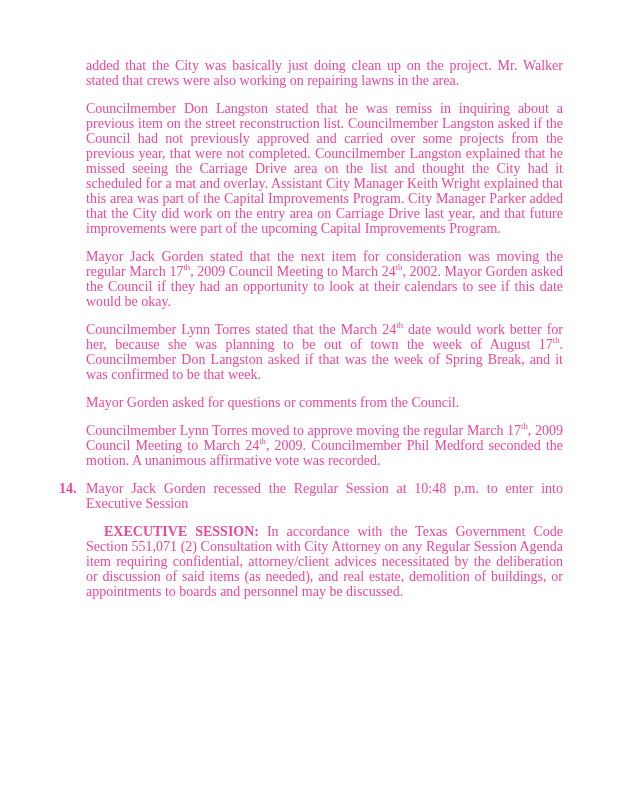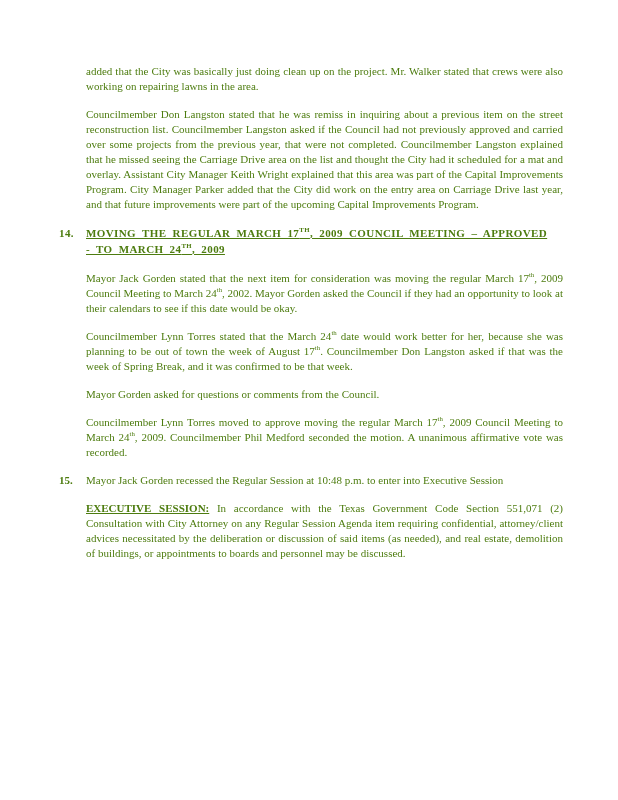--- a/index.html
+++ b/index.html
@@ -4,25 +4,25 @@
 <style>
   html,body{margin:0;padding:0;background:#ffffff;}
   .page{
     position:relative;
     width:618px;height:800px;
     background:#ffffff;
     overflow:hidden;
   }
   .text-block{
     position:absolute;
-    left:86px;top:64px;width:477px;
+    left:86px;top:58px;width:477px;
     font-family:"Liberation Serif","DejaVu Serif",serif;
-    font-size:11px;
+    font-size:14px;
     line-height:15px;
-    color:#4d7c0f;
+    color:#ec4899;
     text-align:justify;
     filter:blur(0.3px);
   }
   .para{margin:0 0 13px 0;}
   .item{position:relative;}
   .num{
     position:absolute;
     left:-27px;top:0;
     font-weight:bold;
     text-decoration:none;
@@ -36,31 +36,30 @@
     line-height:16px;
     margin-bottom:14px;
   }
   .seg-sup{
     font-size:0.62em;
     vertical-align:super;
     line-height:0;
   }
   .seg-bu{
     font-weight:bold;
-    text-decoration:underline;
+    margin-left:18px;
   }
 </style>
 </head>
 <body>
 
 <div class="page">
   <div class="text-block">
       <div class="para"><span>added that the City was basically just doing clean up on the project.  Mr. Walker stated that crews were also working on repairing lawns in the area.</span></div>
       <div class="para"><span>Councilmember Don Langston stated that he was remiss in inquiring about a previous item on the street reconstruction list.  Councilmember Langston asked if the Council had not previously approved and carried over some projects from the previous year, that were not completed.  Councilmember Langston explained that he missed seeing the Carriage Drive area on the list and thought the City had it scheduled for a mat and overlay.  Assistant City Manager Keith Wright explained that this area was part of the Capital Improvements Program.  City Manager Parker added that the City did work on the entry area on Carriage Drive last year, and that future improvements were part of the upcoming Capital Improvements Program.</span></div>
-      <div class="para item heading"><span class="num">14.</span><span>MOVING THE REGULAR MARCH 17</span><span class="seg-sup">TH</span><span>, 2009 COUNCIL MEETING – APPROVED</span><br><span>- TO MARCH 24</span><span class="seg-sup">TH</span><span>, 2009</span></div>
       <div class="para"><span>Mayor Jack Gorden stated that the next item for consideration was moving the regular March 17</span><span class="seg-sup">th</span><span>, 2009 Council Meeting to March 24</span><span class="seg-sup">th</span><span>, 2002.  Mayor Gorden asked the Council if they had an opportunity to look at their calendars to see if this date would be okay.</span></div>
       <div class="para"><span>Councilmember Lynn Torres stated that the March 24</span><span class="seg-sup">th</span><span> date would work better for her, because she was planning to be out of town the week of August 17</span><span class="seg-sup">th</span><span>.  Councilmember Don Langston asked if that was the week of Spring Break, and it was confirmed to be that week.</span></div>
       <div class="para"><span>Mayor Gorden asked for questions or comments from the Council.</span></div>
       <div class="para"><span>Councilmember Lynn Torres moved to approve moving the regular March 17</span><span class="seg-sup">th</span><span>, 2009 Council Meeting to March 24</span><span class="seg-sup">th</span><span>, 2009.   Councilmember Phil Medford seconded the motion.  A unanimous affirmative vote was recorded.</span></div>
-      <div class="para item"><span class="num">15.</span><span>Mayor Jack Gorden recessed the Regular Session at 10:48 p.m. to enter into Executive Session</span></div>
+      <div class="para item"><span class="num">14.</span><span>Mayor Jack Gorden recessed the Regular Session at 10:48 p.m. to enter into Executive Session</span></div>
       <div class="para"><span class="seg-bu">EXECUTIVE SESSION:</span><span>  In accordance with the Texas Government Code Section 551,071 (2) Consultation with City Attorney on any Regular Session Agenda item requiring confidential, attorney/client advices necessitated by the deliberation or discussion of said items (as needed), and real estate, demolition of buildings, or appointments to boards and personnel may be discussed.</span></div>
     </div>
 </div>
 
 </body></html>

